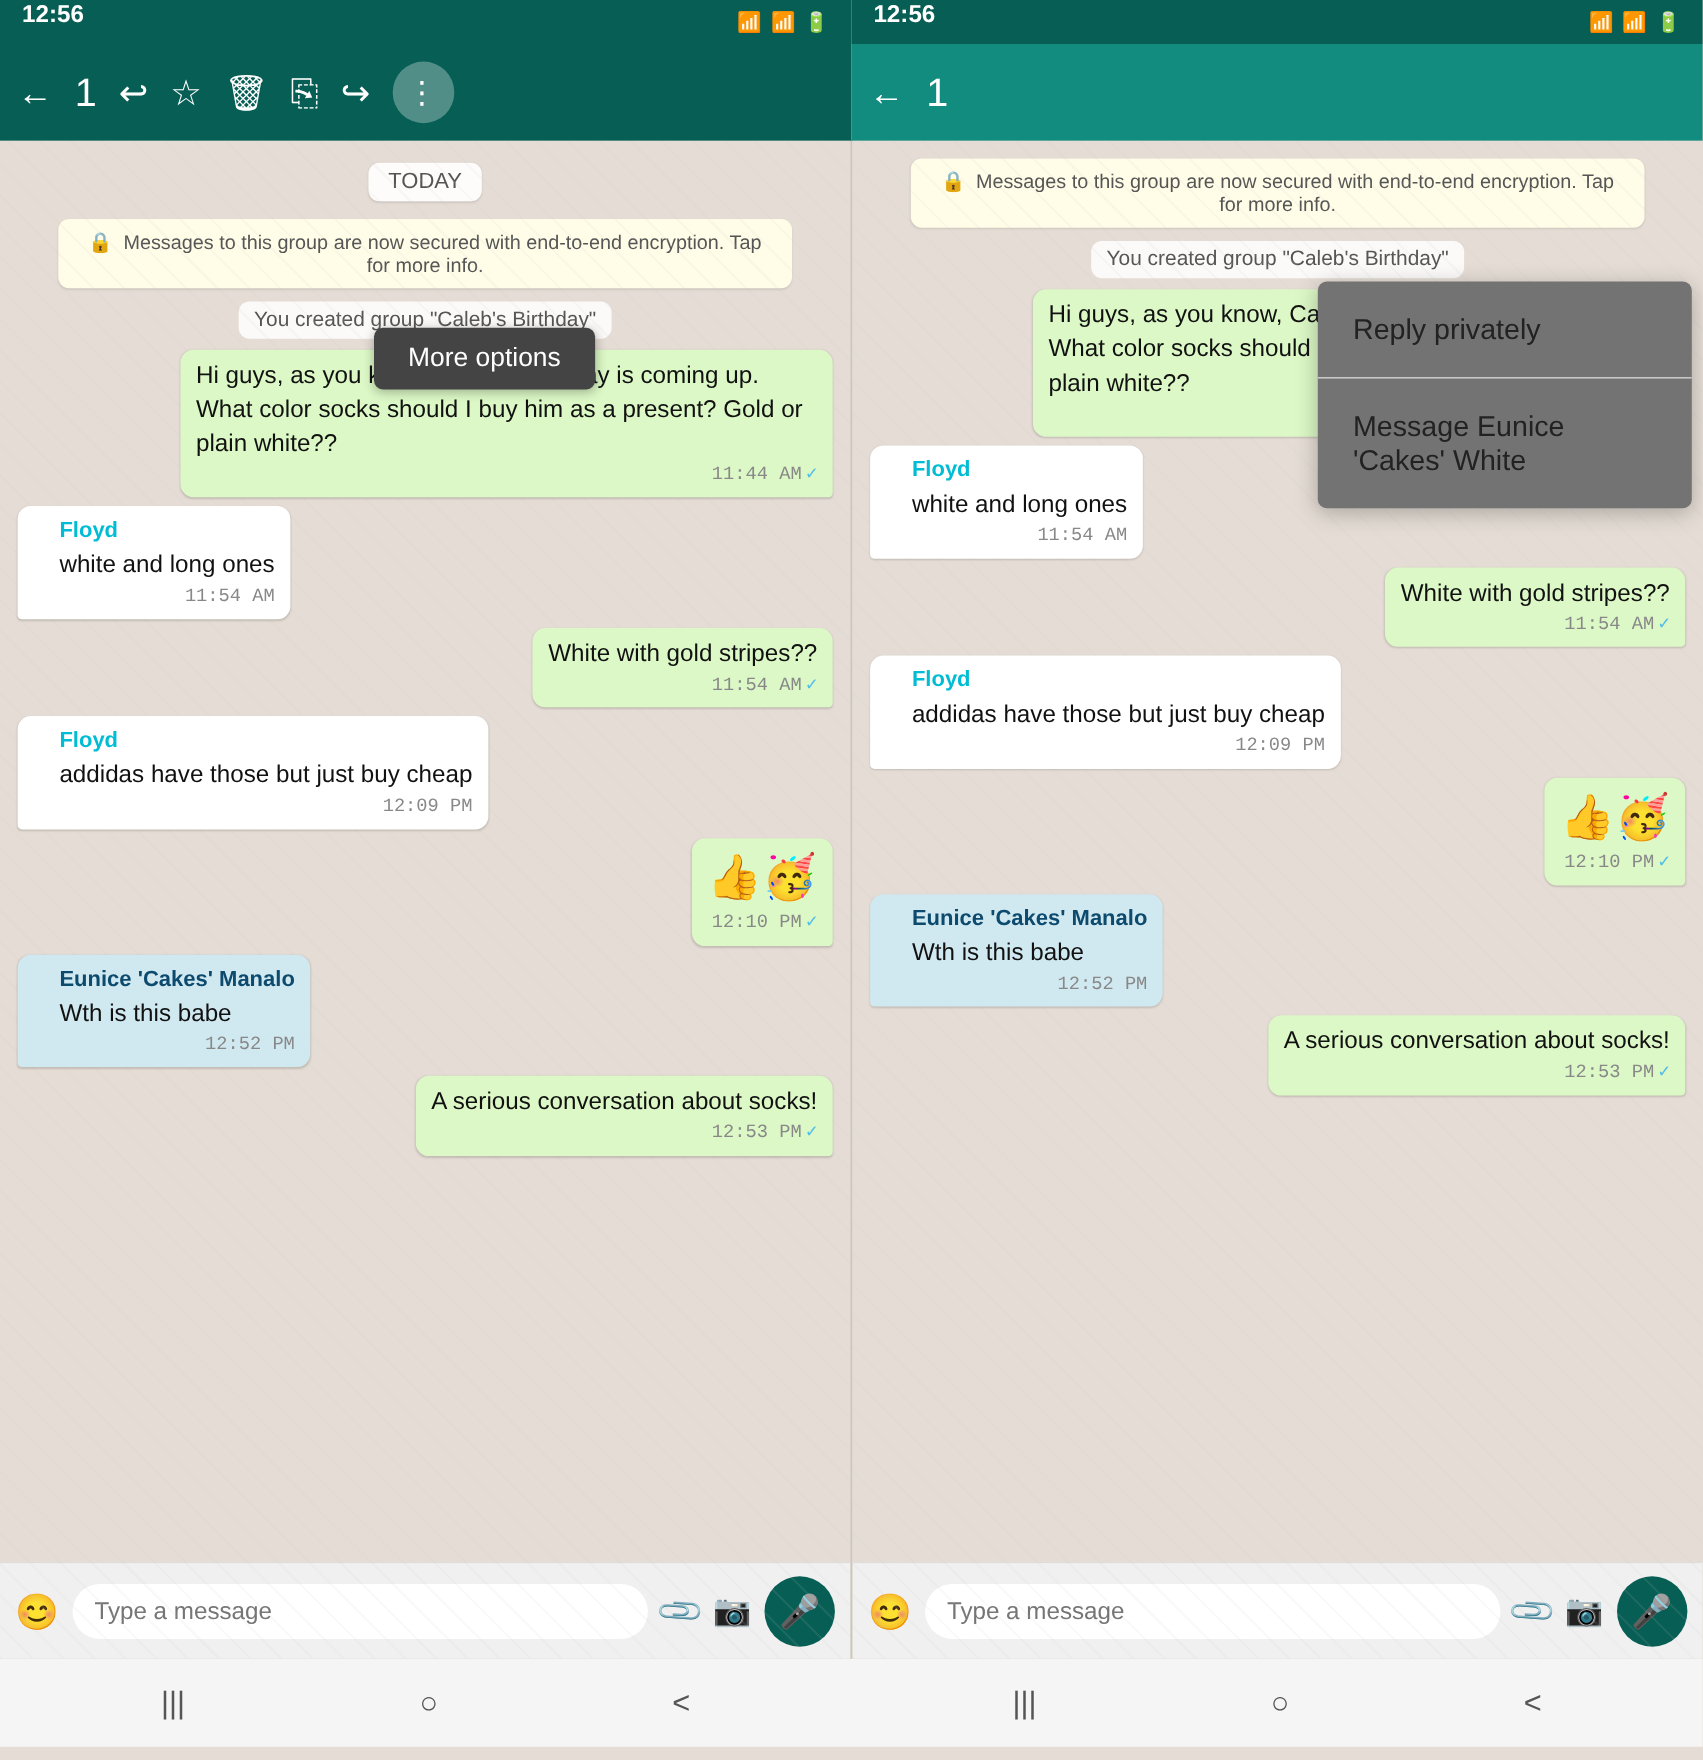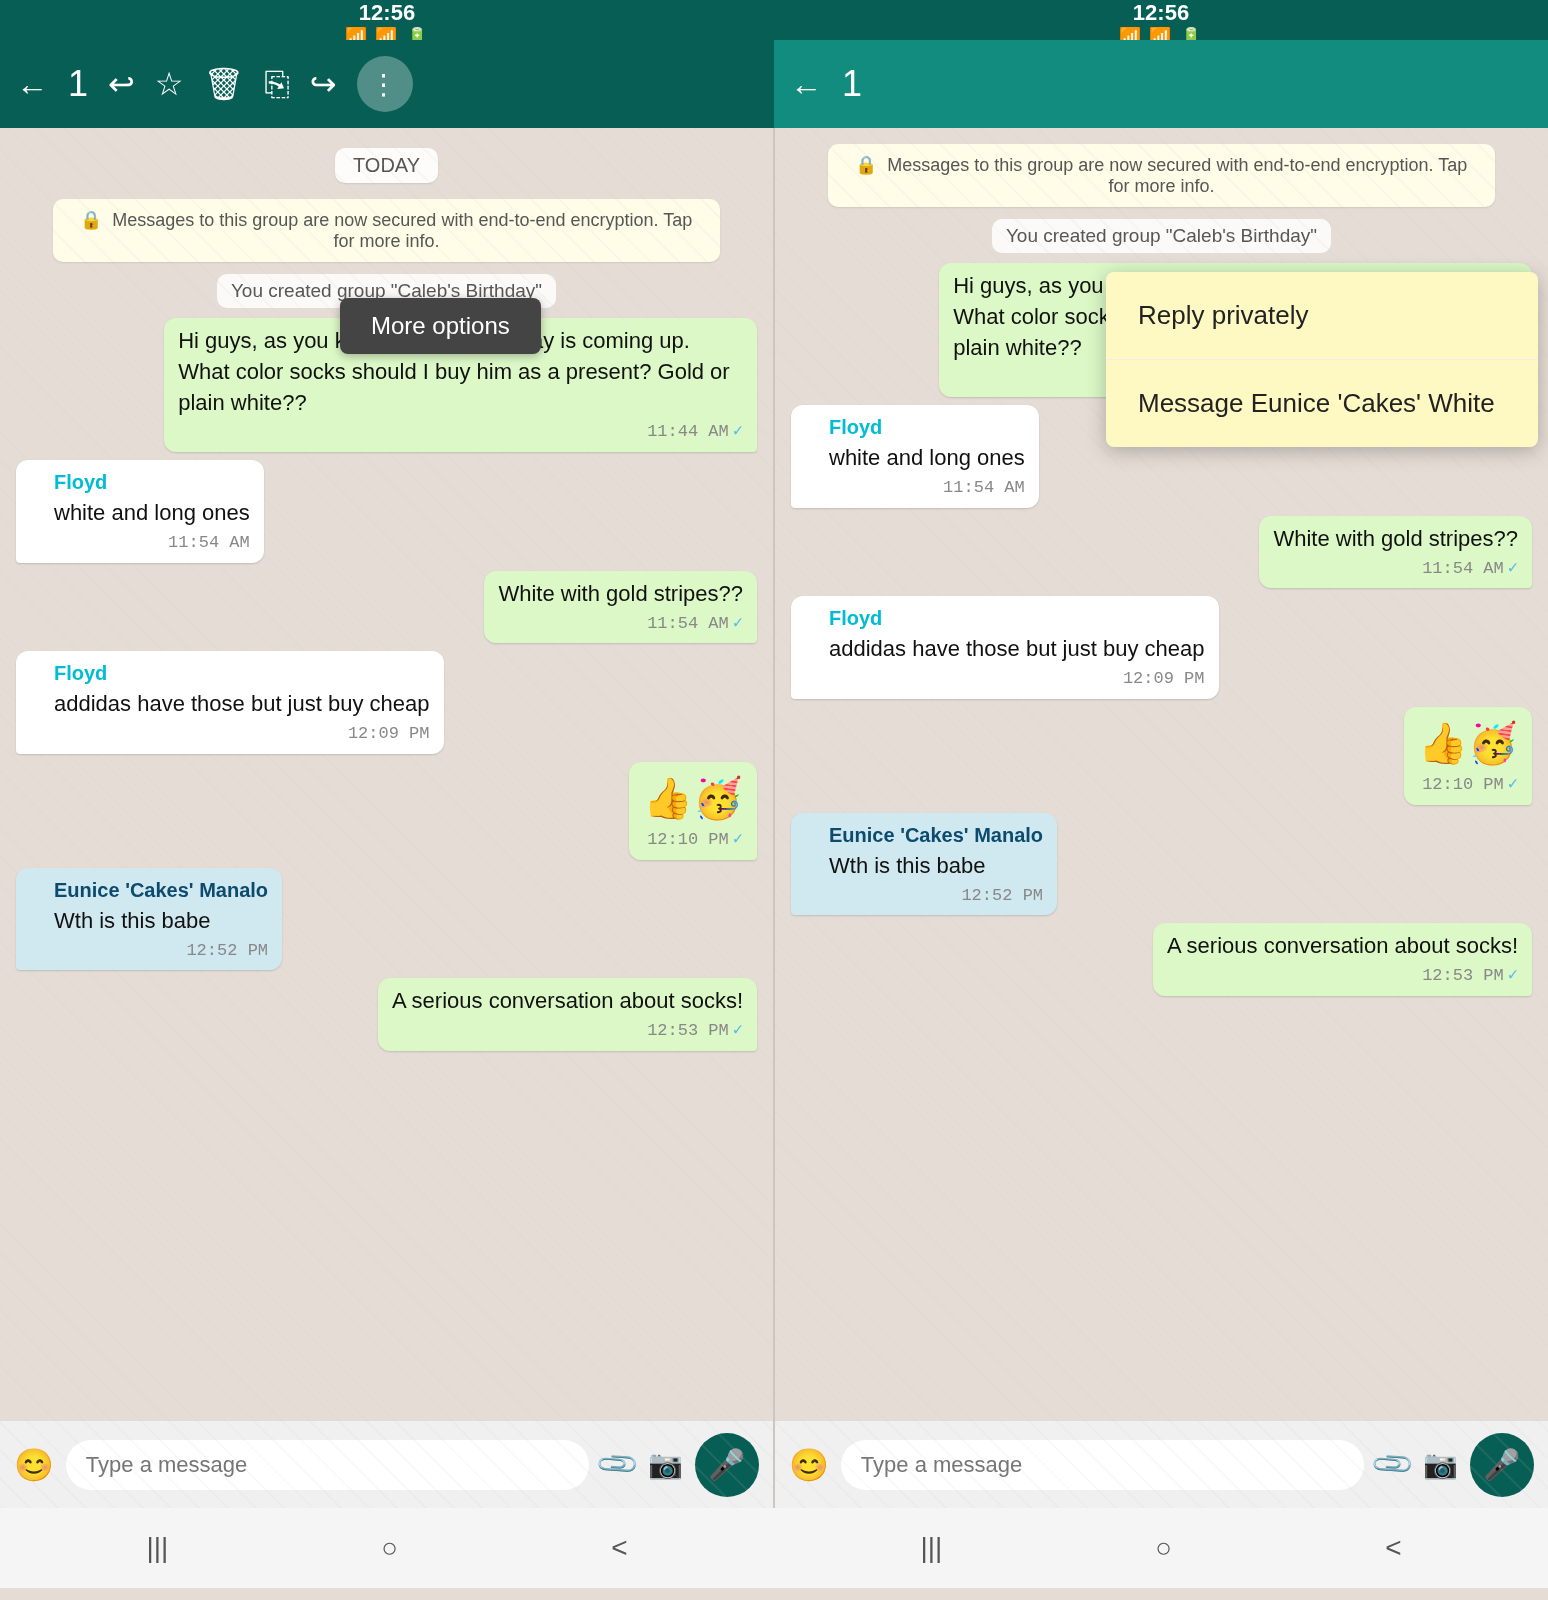--- a/index.html
+++ b/index.html
@@ -8,29 +8,27 @@
       height: 1600px;
       font-family: 'Segoe UI', Arial, sans-serif;
       background: #e5ddd5;
       overflow: hidden;
       position: relative;
     }
 
     
     .status-bar {
       display: flex;
-      align-items: center;
       justify-content: space-between;
       height: 40px;
       padding: 0 20px;
       background: #075e54;
       color: white;
       font-size: 22px;
       font-weight: bold;
-      flex-direction: column;
     }
     .status-bar-right {
       display: flex;
       align-items: center;
       gap: 8px;
       font-size: 18px;
     }
 
     
     .toolbar {
@@ -263,26 +261,26 @@
 
     
     .panel-divider {
       width: 2px;
       background: rgba(0,0,0,0.1);
     }
 
     
     .context-menu {
       position: absolute;
-      top: 144px; 
+      top: 128px; 
       right: 10px;
-      background: #fef9c3;
+      background: #737373;
       border-radius: 8px;
       box-shadow: 0 4px 20px rgba(0,0,0,0.25);
-      width: 432px;
+      width: 340px;
       z-index: 100;
       overflow: hidden;
     }
     .context-menu-item {
       padding: 28px 32px;
       font-size: 26px;
       color: #222;
       cursor: pointer;
       border-bottom: 1px solid #eee;
     }

